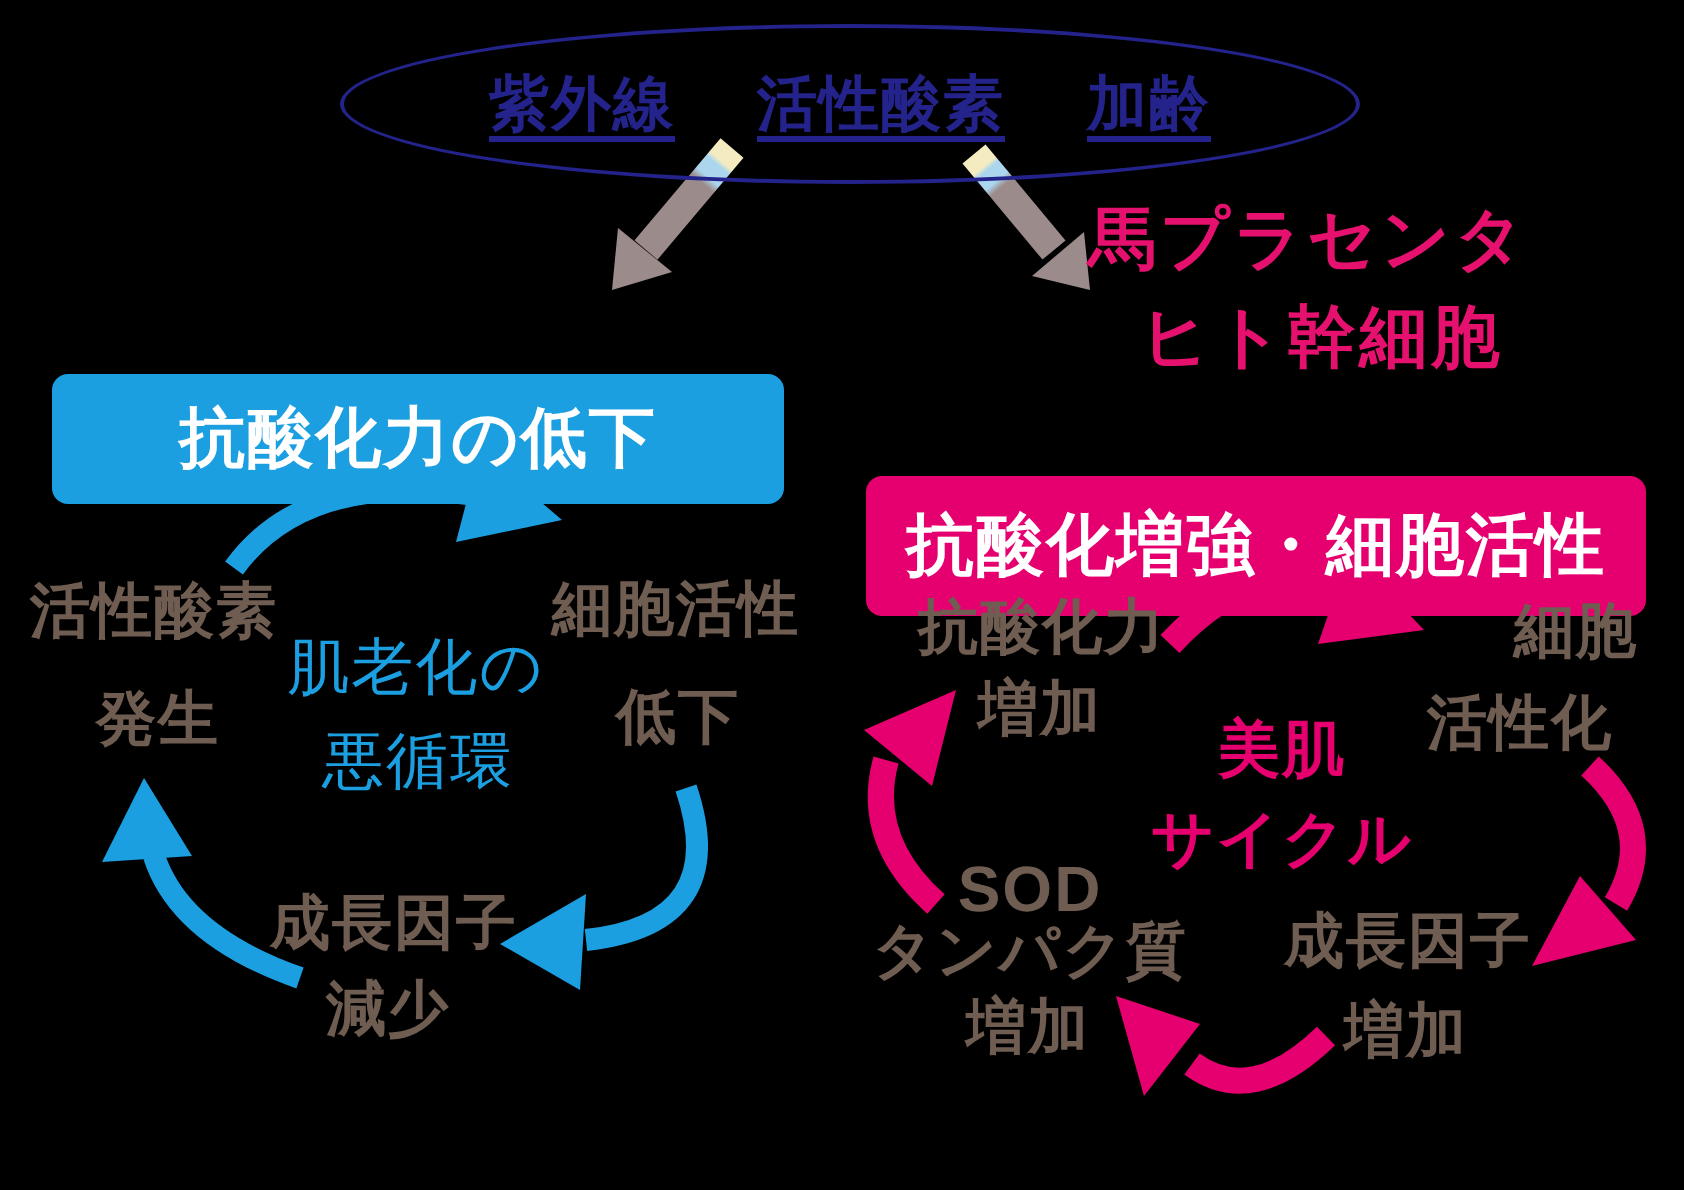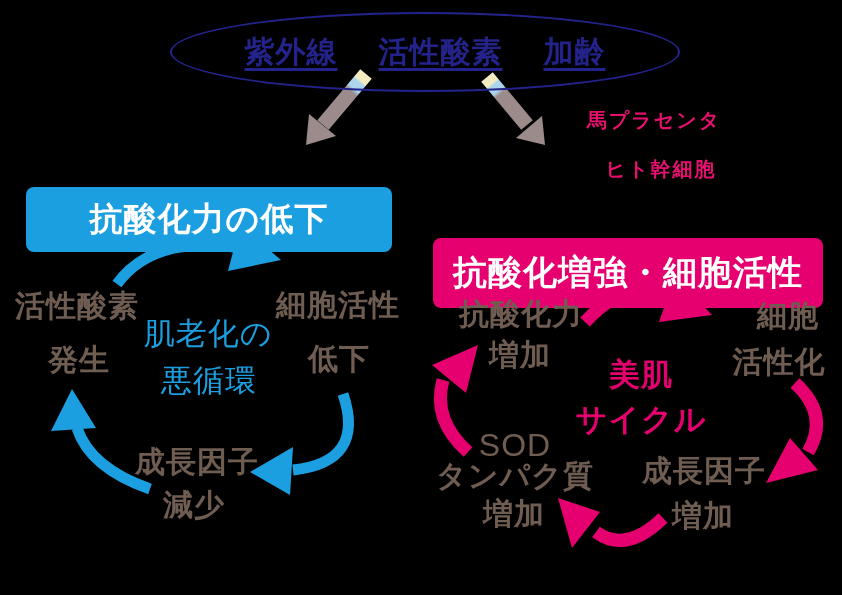--- a/index.html
+++ b/index.html
@@ -22,22 +22,22 @@
   .box{
     position:absolute;display:flex;align-items:center;justify-content:center;
     color:#fff;font-weight:bold;border-radius:8px;letter-spacing:1px;margin-top:40px;
   }
   .box-blue{left:26px;top:147px;width:366px;height:65px;background:#1B9FE0;font-size:33px;}
   .box-pink{left:433px;top:198px;width:390px;height:70px;background:#E6006F;font-size:34px;}
   
   .brown{color:#6F5D52;font-size:30px;font-weight:600;letter-spacing:1px;}
   .blue-c{color:#1B9FE0;font-size:31px;font-weight:normal;letter-spacing:1px;}
   .pink-c{color:#E6006F;font-size:31px;font-weight:bold;letter-spacing:1px;}
-  .treat{color:#E6116F;font-size:20px;font-weight:bold;letter-spacing:2px;}
-  .sod{font-size:32px;font-weight:normal;}
+  .treat{color:#E6116F;font-size:34px;font-weight:bold;letter-spacing:2px;}
+  .sod{font-size:32px;font-weight:bold;}
   svg{position:absolute;left:0;top:0;}
 </style>
 </head>
 <body>
 
 <div id="stage">
 
   <svg width="842" height="595" viewBox="0 0 842 595">
     <defs>
       <linearGradient id="gradL" gradientUnits="userSpaceOnUse" x1="366" y1="74" x2="321" y2="127">
@@ -106,21 +106,21 @@
   <div class="t blue-c" style="left:209px;top:381px">悪循環</div>
 
   <div class="t treat" style="left:654px;top:120px">馬プラセンタ</div>
   <div class="t treat" style="left:661px;top:169px">ヒト幹細胞</div>
 
   <div class="box box-pink">抗酸化増強・細胞活性</div>
 
   <div class="t brown" style="left:521px;top:314px">抗酸化力</div>
   <div class="t brown" style="left:520px;top:355px">増加</div>
   <div class="t brown" style="left:788px;top:316px">細胞</div>
-  <div class="t brown" style="left:779px;top:362px">活性化</div>
+  <div class="t brown" style="left:760px;top:362px">活性化</div>
   <div class="t brown sod" style="left:515px;top:445px">SOD</div>
   <div class="t brown" style="left:515px;top:476px">タンパク質</div>
   <div class="t brown" style="left:514px;top:514px">増加</div>
   <div class="t brown" style="left:704px;top:471px">成長因子</div>
   <div class="t brown" style="left:703px;top:516px">増加</div>
   <div class="t pink-c" style="left:641px;top:375px">美肌</div>
   <div class="t pink-c" style="left:641px;top:420px">サイクル</div>
 
 </div>
 

